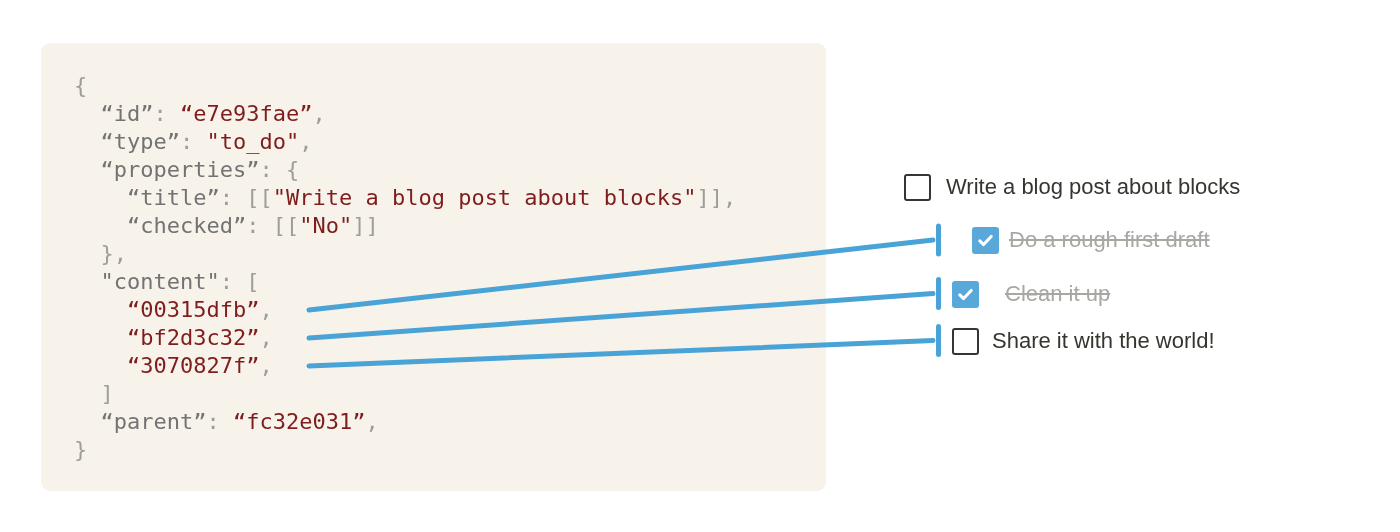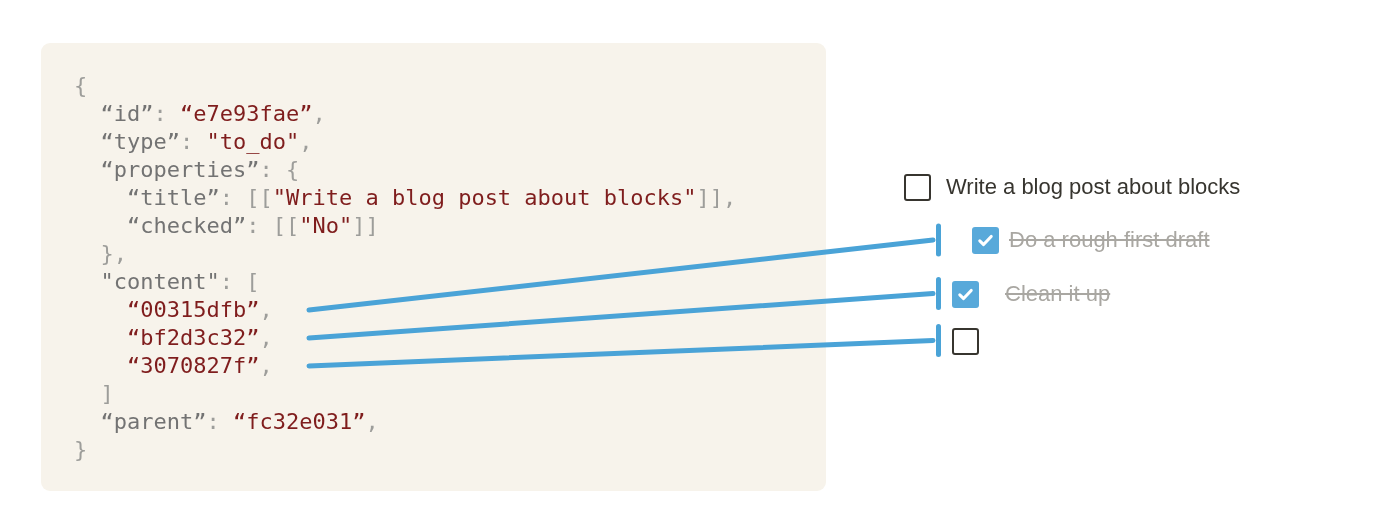--- a/index.html
+++ b/index.html
@@ -136,16 +136,17 @@
           <polyline points="3.2,8.3 6.4,11.4 12.8,4.6" fill="none" stroke="#ffffff" stroke-width="2.6" stroke-linecap="round" stroke-linejoin="round"></polyline>
         </svg>
       </span>
     </span>
     <span class="todo-label">Clean it up</span>
   </div>
       <div class="todo-row">
     <span class="todo-box">
       
     </span>
+    <span class="todo-label">Share it with the world!</span>
   </div>
     </div>
 
 </div>
 
 </body></html>

